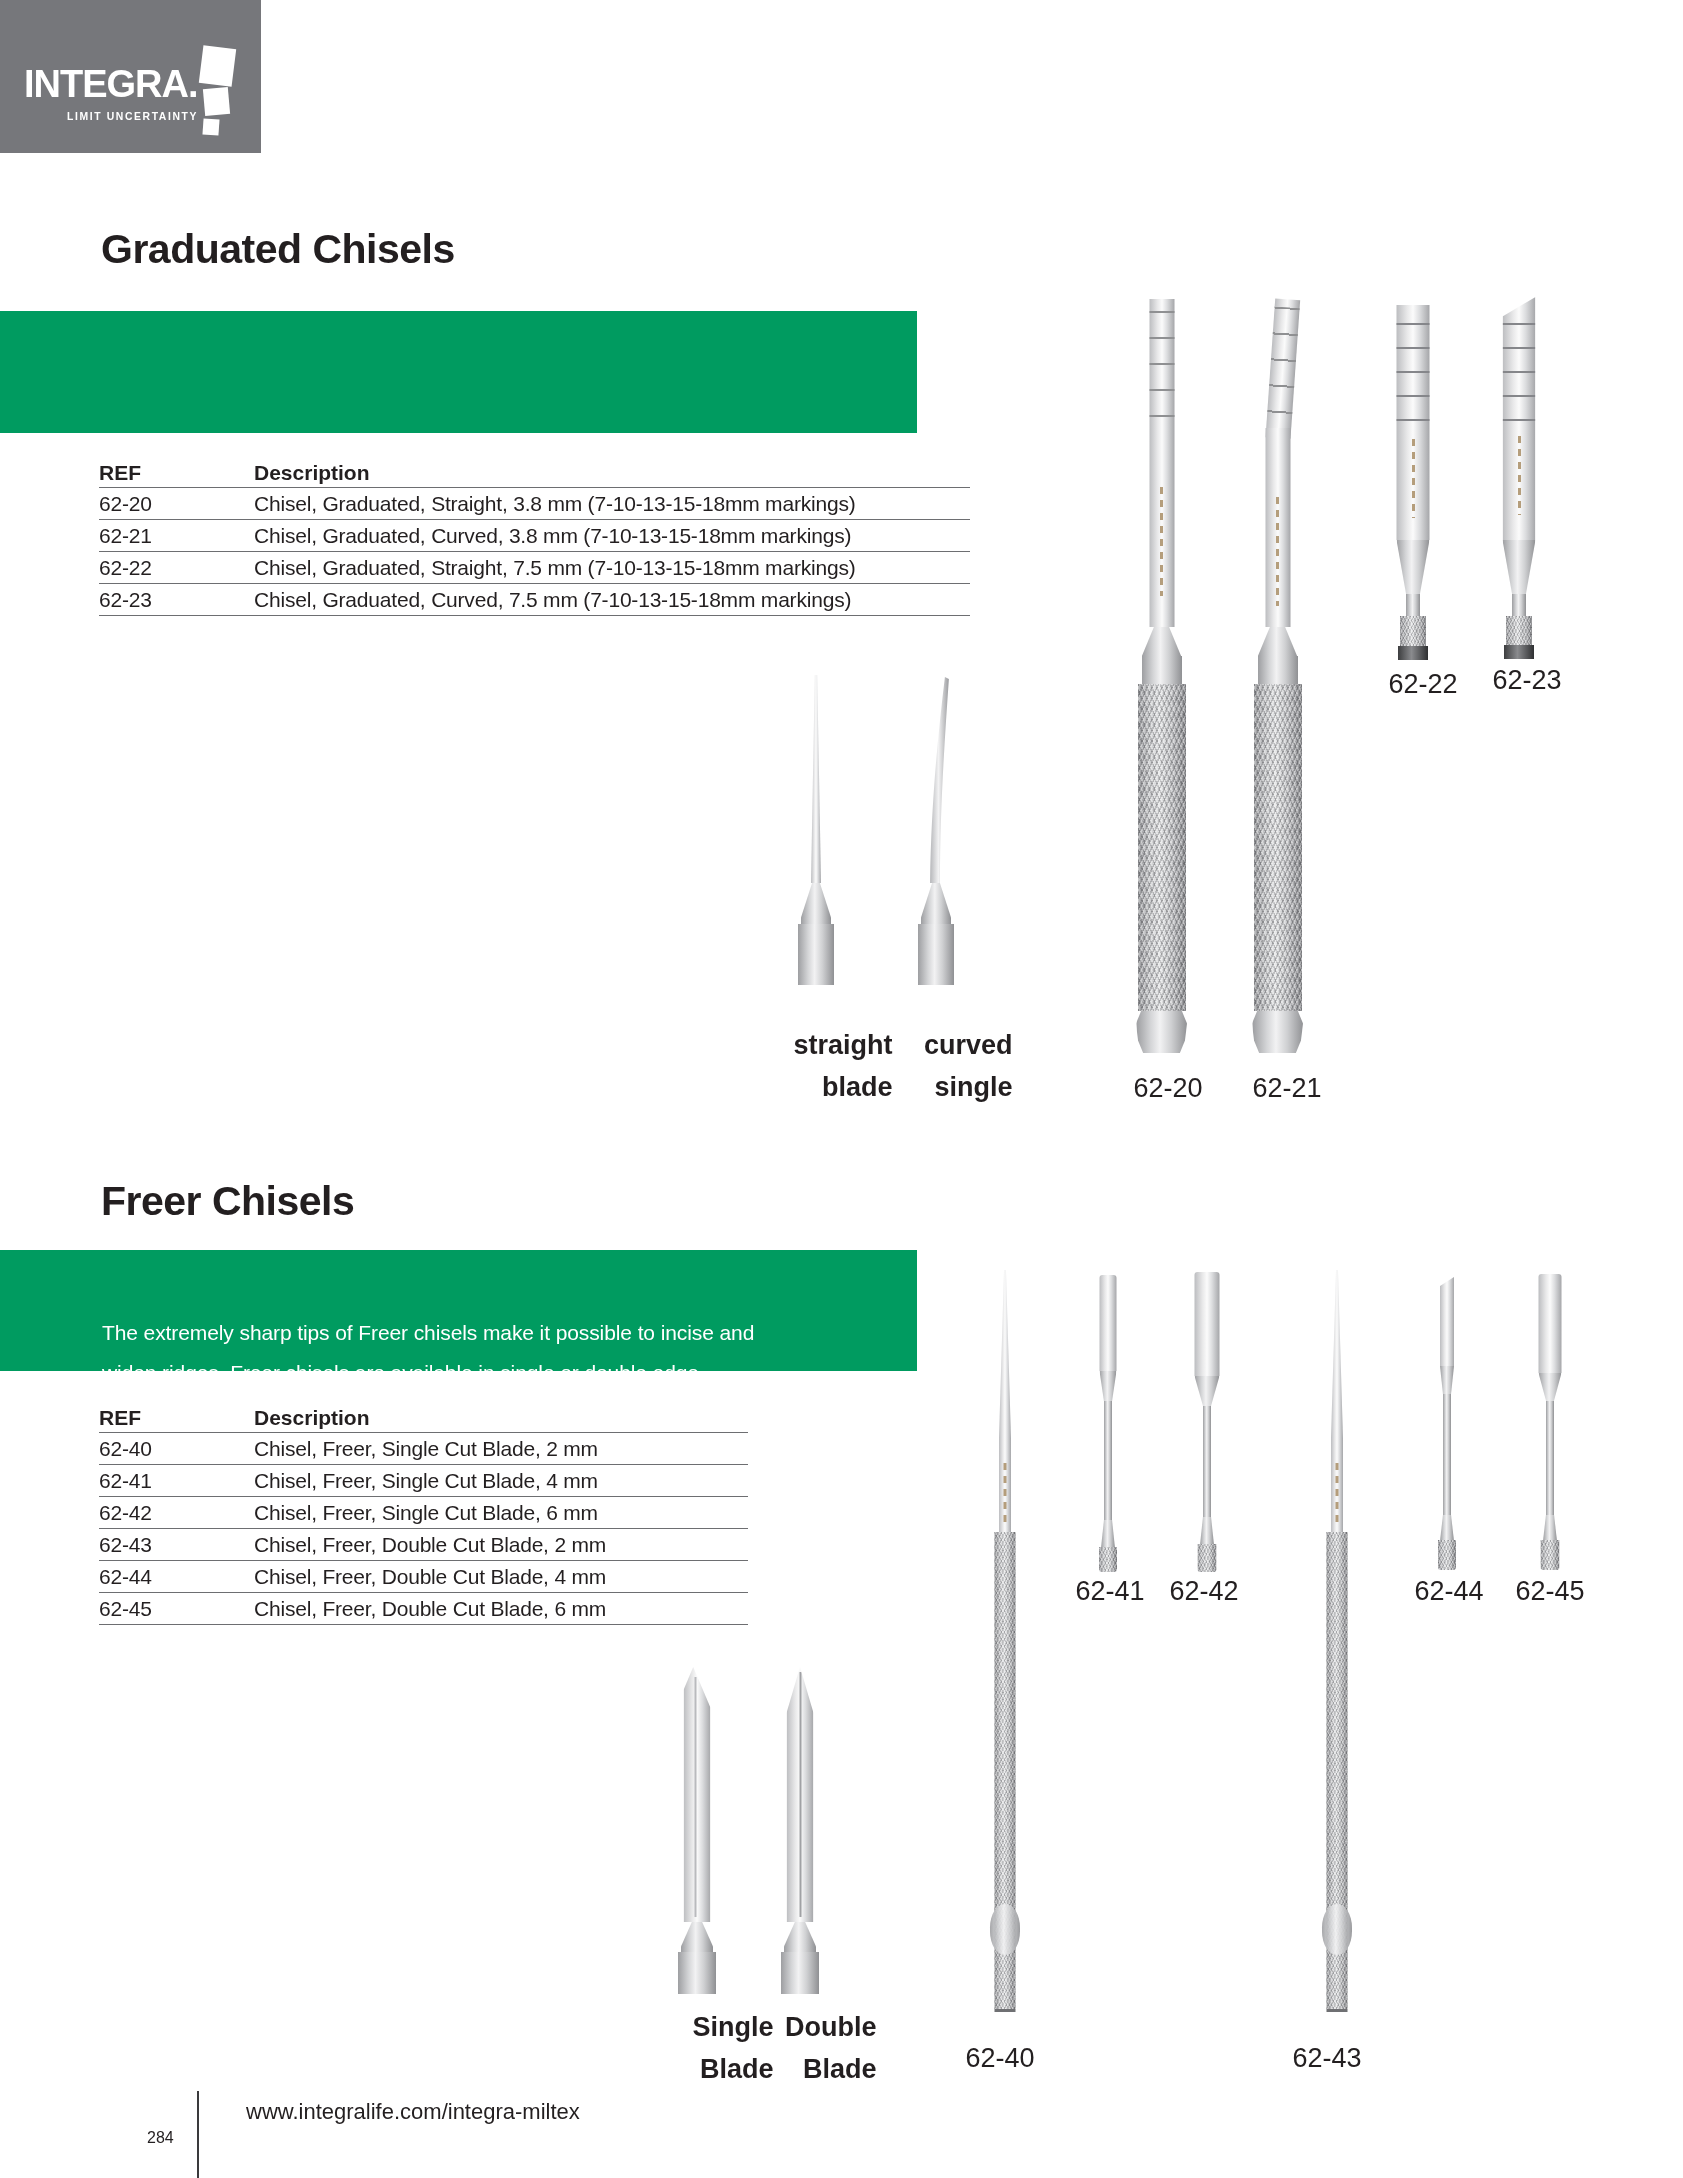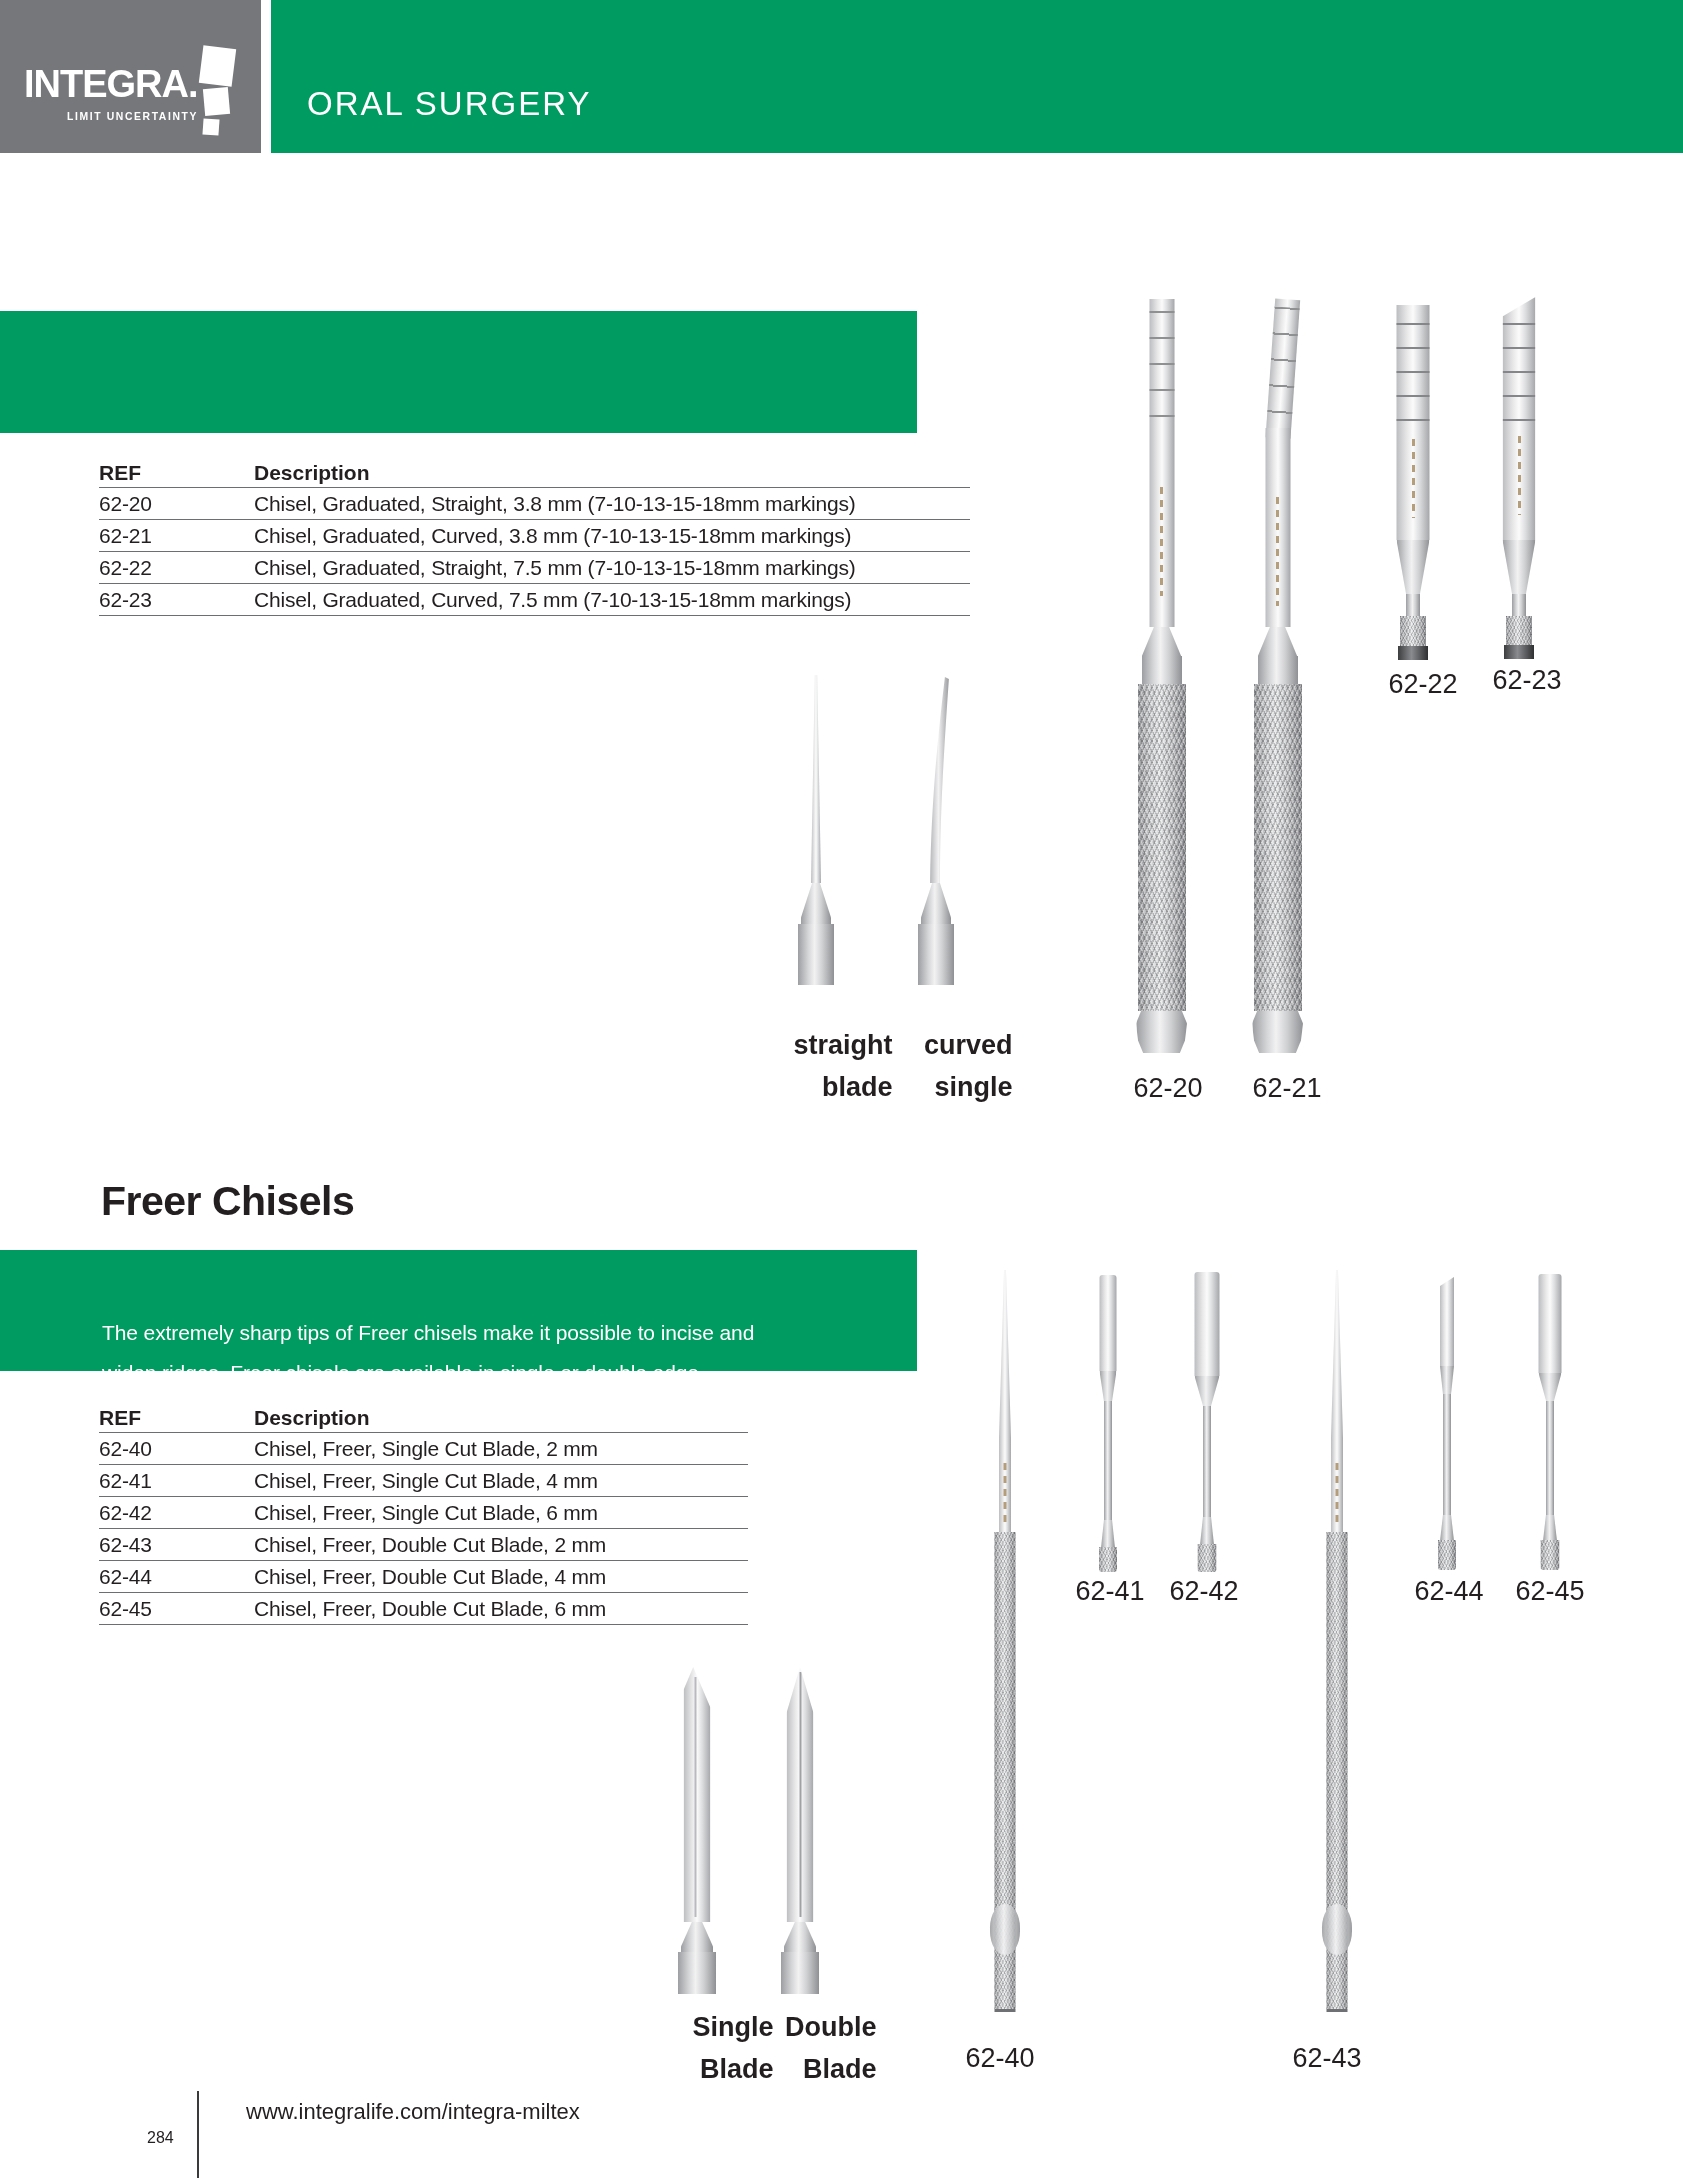--- a/index.html
+++ b/index.html
@@ -74,24 +74,22 @@
 
 <div id="page">
 
   <div id="logo-box">
     <div id="brand">INTEGRA.</div>
     <div id="tagline">LIMIT UNCERTAINTY</div>
     <div id="ls1" class="logo-shape"></div>
     <div id="ls2" class="logo-shape"></div>
     <div id="ls3" class="logo-shape"></div>
   </div>
-  <div id="cat-band">
-    <div id="cat-title">ORAL SURGERY</div>
-  </div>
-
+
+  <div id="h-grad" class="sec-title">Graduated Chisels</div>
 
   <div id="band1" class="band"></div>
 
   <table id="table1" class="ptable">
     <colgroup>
         <col class="refcol">
         <col>
       </colgroup>
     <thead>
       <tr>

